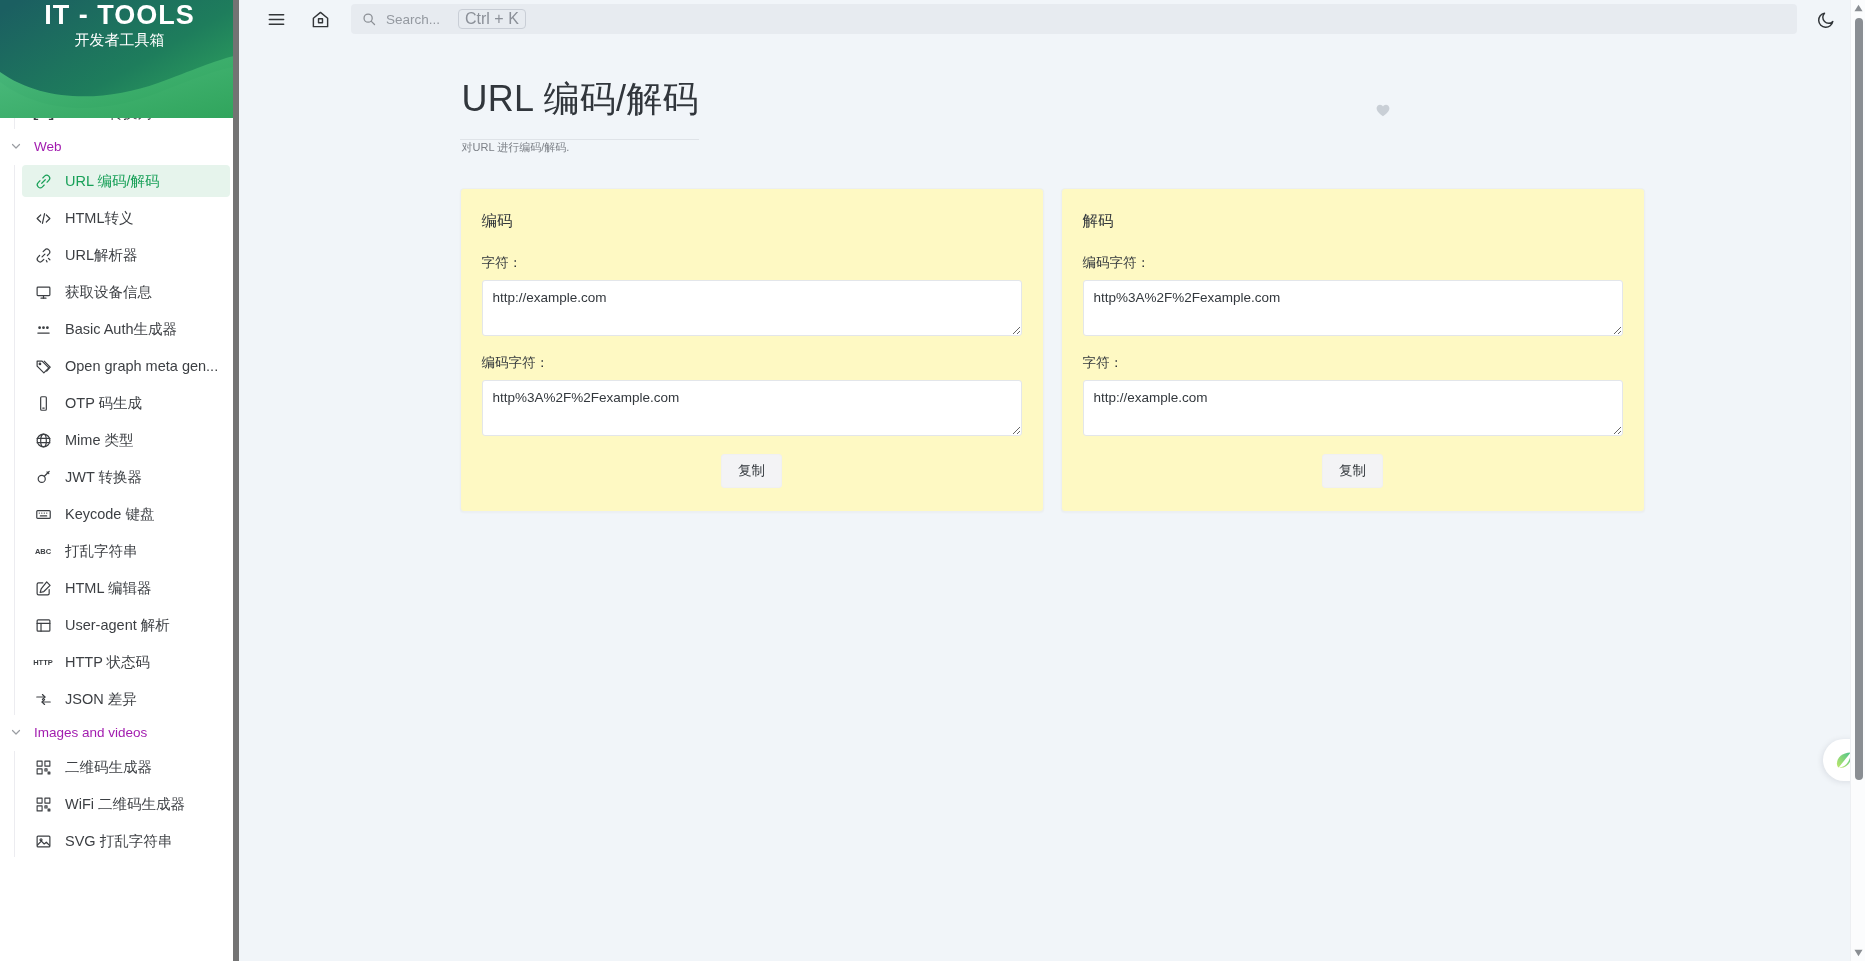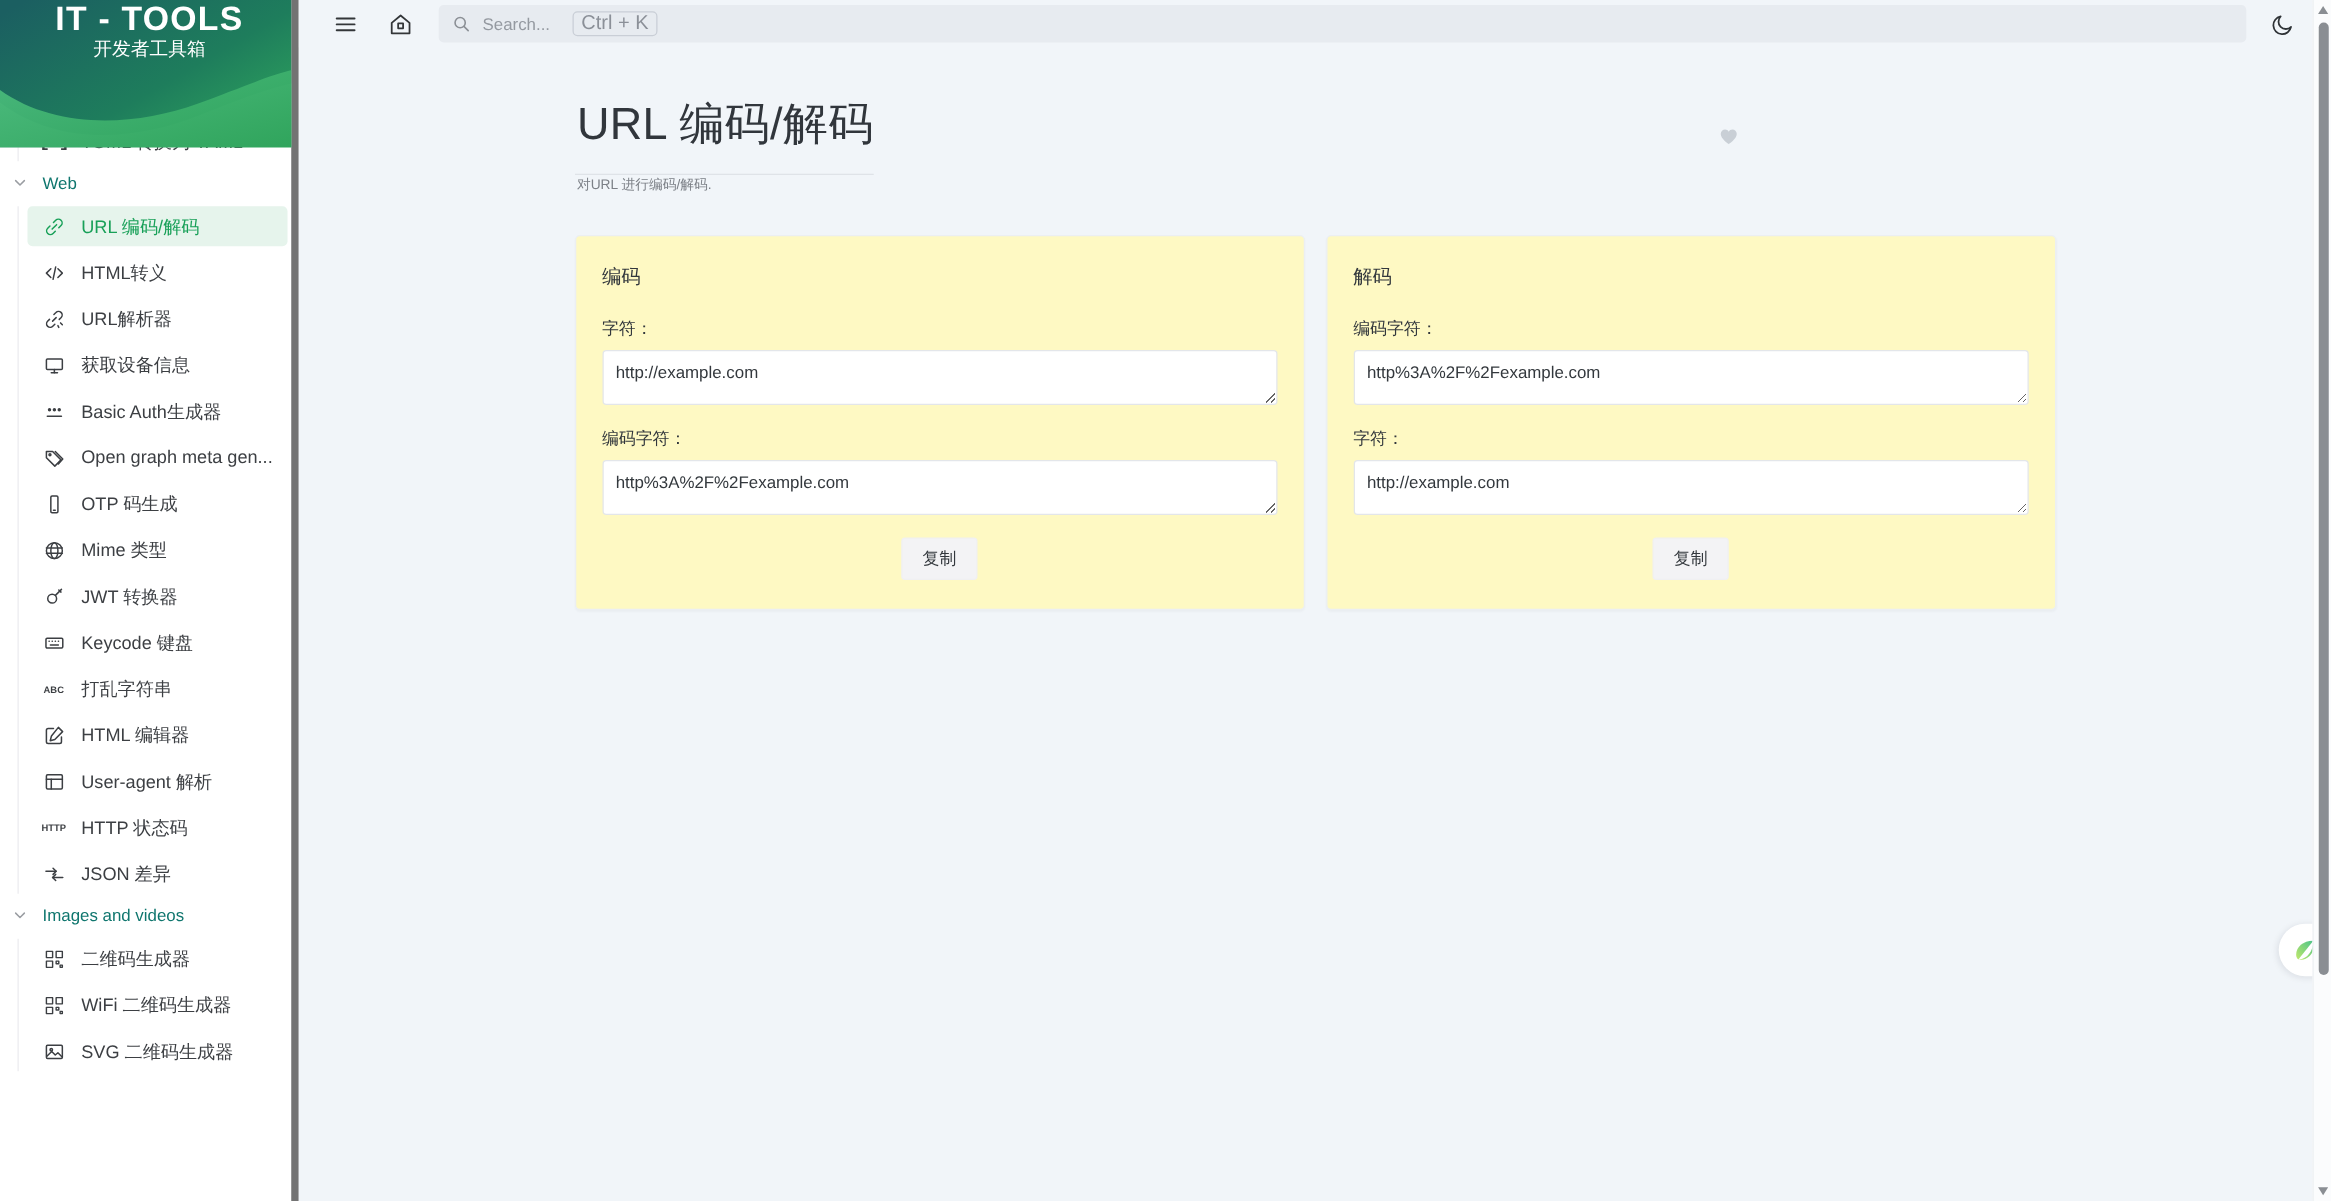--- a/index.html
+++ b/index.html
@@ -68,21 +68,21 @@
     padding-top: 60px;
   }
 
   .nav-group { margin-bottom: 2px; }
 
   .group-header {
     display: flex;
     align-items: center;
     height: 30px;
     padding-left: 8px;
-    color: #0f766e;
+    color: #a21caf;
     font-size: 13.5px;
     margin-top: 0;
     margin-bottom: 4px;
   }
   .group-chevron {
     width: 16px; height: 16px;
     margin-right: 10px;
     display: inline-flex;
     align-items: center; justify-content: center;
   }
@@ -252,21 +252,21 @@
     margin-bottom: 22px;
   }
   .field-label {
     font-size: 13.5px;
     color: #32373c;
     margin-bottom: 8px;
   }
   .ta-wrap { margin-bottom: 18px; }
   textarea.ta {
     width: 100%;
-    height: 44px;
+    height: 56px;
     resize: vertical;
     border: 1px solid #e3e6ea;
     border-radius: 3px;
     font-family: "Liberation Sans", sans-serif;
     font-size: 13.5px;
     color: #33383d;
     padding: 8px 10px;
     line-height: 18px;
     outline: none;
     background: #fff;
@@ -568,21 +568,21 @@
                 <span class="nav-label">WiFi 二维码生成器</span>
               </div>
               <div class="nav-item">
                 <span class="ico">
                   <svg width="17" height="17" viewBox="0 0 24 24" fill="none" stroke="currentColor" stroke-width="1.7" stroke-linecap="round" stroke-linejoin="round">
                     <rect x="3" y="4.5" width="18" height="15" rx="1.3"></rect>
                     <circle cx="8.5" cy="9.5" r="1.4"></circle>
                     <path d="M3.5 17 L9 11.5 L13 15.5 L16 13 L20.5 17.5"></path>
                   </svg>
                 </span>
-                <span class="nav-label">SVG 二维码生成器</span>
+                <span class="nav-label">SVG 打乱字符串</span>
               </div>
             </div>
           </div>
         </div>
     </div>
   </div>
 
   <div id="main">
 
     <div id="topbar">

